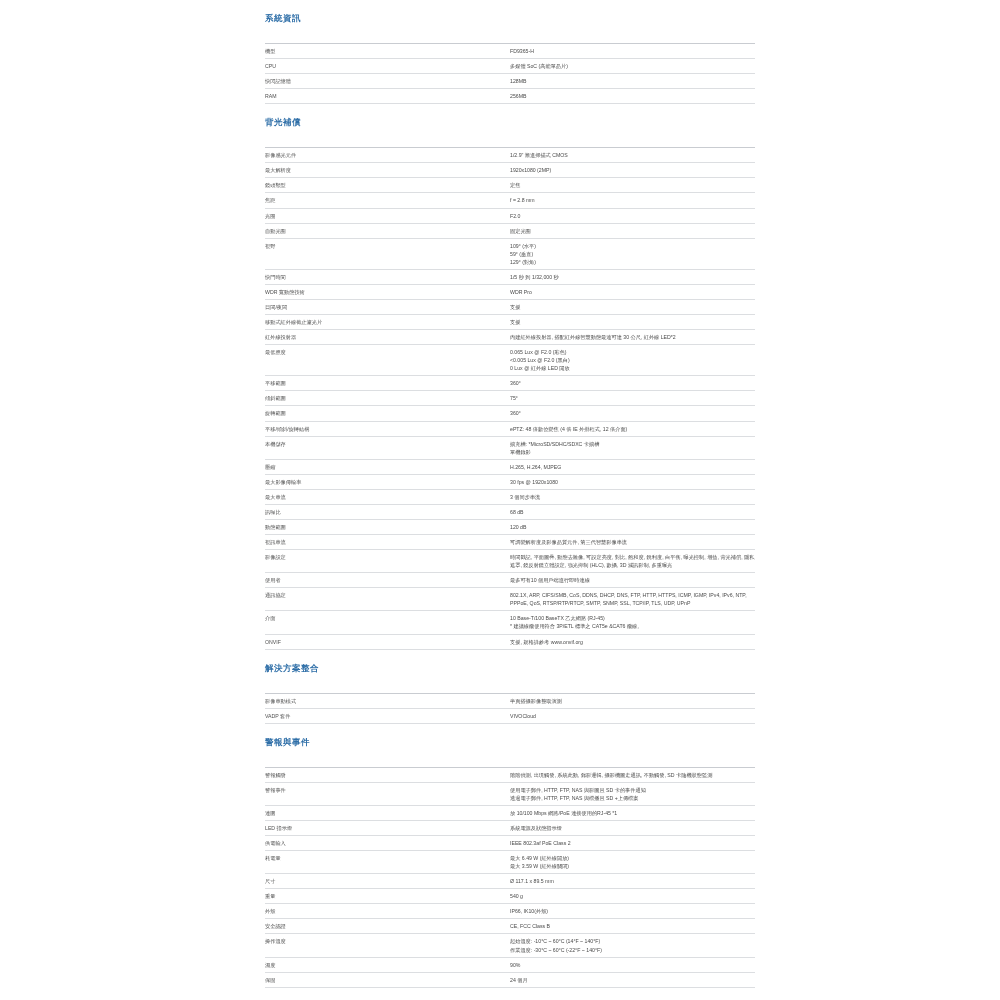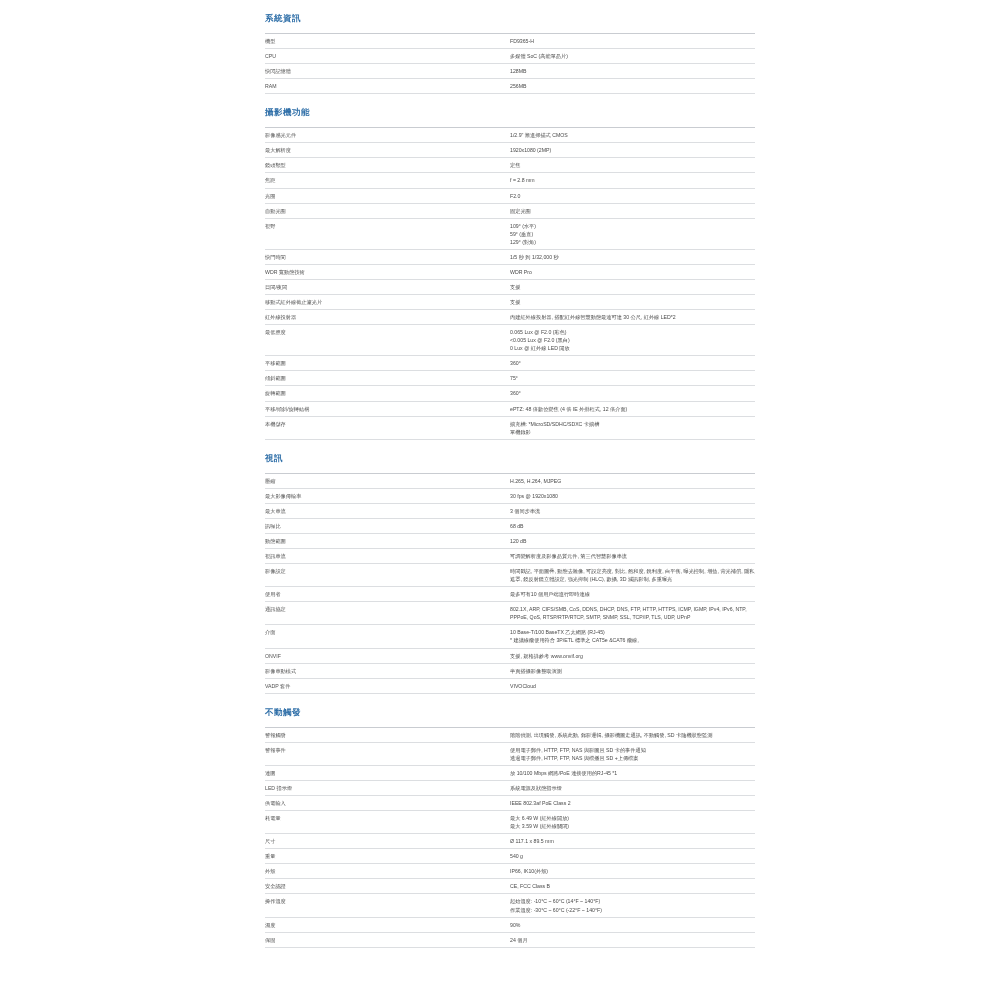--- a/index.html
+++ b/index.html
@@ -19,21 +19,21 @@
     padding: 0;
     box-sizing: border-box;
   }
   .spec-table {
     width: 490px;
     margin-left: 265px;
     border-collapse: collapse;
     table-layout: fixed;
   }
   .section-row td {
-    padding: 7px 0 8px 0;
+    padding: 7px 0 18px 0;
     border-bottom: 1px solid #c9ccd1;
   }
   .section-title {
     color: #2f6fa8;
     font-size: 8.5px;
     font-weight: bold;
     letter-spacing: 0.5px;
   }
   .spec-row td {
     border-bottom: 1px solid #dcdee1;
@@ -86,21 +86,21 @@
             <span class="line">128MB</span>
           </td>
         </tr>
         <tr class="spec-row">
           <td class="k">RAM</td>
           <td class="v">
             <span class="line">256MB</span>
           </td>
         </tr>
         <tr class="section-row">
-          <td colspan="2"><span class="section-title">攝影機功能</span></td>
+          <td colspan="2"><span class="section-title">背光補償</span></td>
         </tr>
         <tr class="spec-row">
           <td class="k">影像感光元件</td>
           <td class="v">
             <span class="line">1/2.9" 漸進掃描式 CMOS</span>
           </td>
         </tr>
         <tr class="spec-row">
           <td class="k">最大解析度</td>
           <td class="v">
@@ -201,23 +201,20 @@
             <span class="line">ePTZ: 48 倍數位變焦 (4 倍 IE 外掛程式, 12 倍介面)</span>
           </td>
         </tr>
         <tr class="spec-row">
           <td class="k">本機儲存</td>
           <td class="v">
             <span class="line">擴充槽: *MicroSD/SDHC/SDXC 卡擴槽</span>
             <span class="line">單機錄影</span>
           </td>
         </tr>
-        <tr class="section-row">
-          <td colspan="2"><span class="section-title">視訊</span></td>
-        </tr>
         <tr class="spec-row">
           <td class="k">壓縮</td>
           <td class="v">
             <span class="line">H.265, H.264, MJPEG</span>
           </td>
         </tr>
         <tr class="spec-row">
           <td class="k">最大影像傳輸率</td>
           <td class="v">
             <span class="line">30 fps @ 1920x1080</span>
@@ -271,34 +268,37 @@
             <span class="line">10 Base-T/100 BaseTX 乙太網路 (RJ-45)</span>
             <span class="line">* 建議線纜使用符合 3P/ETL 標準之 CAT5e &amp;CAT6 纜線。</span>
           </td>
         </tr>
         <tr class="spec-row">
           <td class="k">ONVIF</td>
           <td class="v">
             <span class="line">支援, 規格詳參考 www.onvif.org</span>
           </td>
         </tr>
+        <tr class="section-row">
+          <td colspan="2"><span class="section-title">解決方案整合</span></td>
+        </tr>
         <tr class="spec-row">
           <td class="k">影像串動模式</td>
           <td class="v">
             <span class="line">半頁搭攝影像整取演測</span>
           </td>
         </tr>
         <tr class="spec-row">
           <td class="k">VADP 套件</td>
           <td class="v">
             <span class="line">VIVOCloud</span>
           </td>
         </tr>
         <tr class="section-row">
-          <td colspan="2"><span class="section-title">不動觸發</span></td>
+          <td colspan="2"><span class="section-title">警報與事件</span></td>
         </tr>
         <tr class="spec-row">
           <td class="k">警報觸發</td>
           <td class="v">
             <span class="line">階階偵測, 出現觸發, 系統此動, 錄影邏輯, 攝影機圖走通訊, 不動觸發, SD 卡隨機狀態監測</span>
           </td>
         </tr>
         <tr class="spec-row">
           <td class="k">警報事件</td>
           <td class="v">

